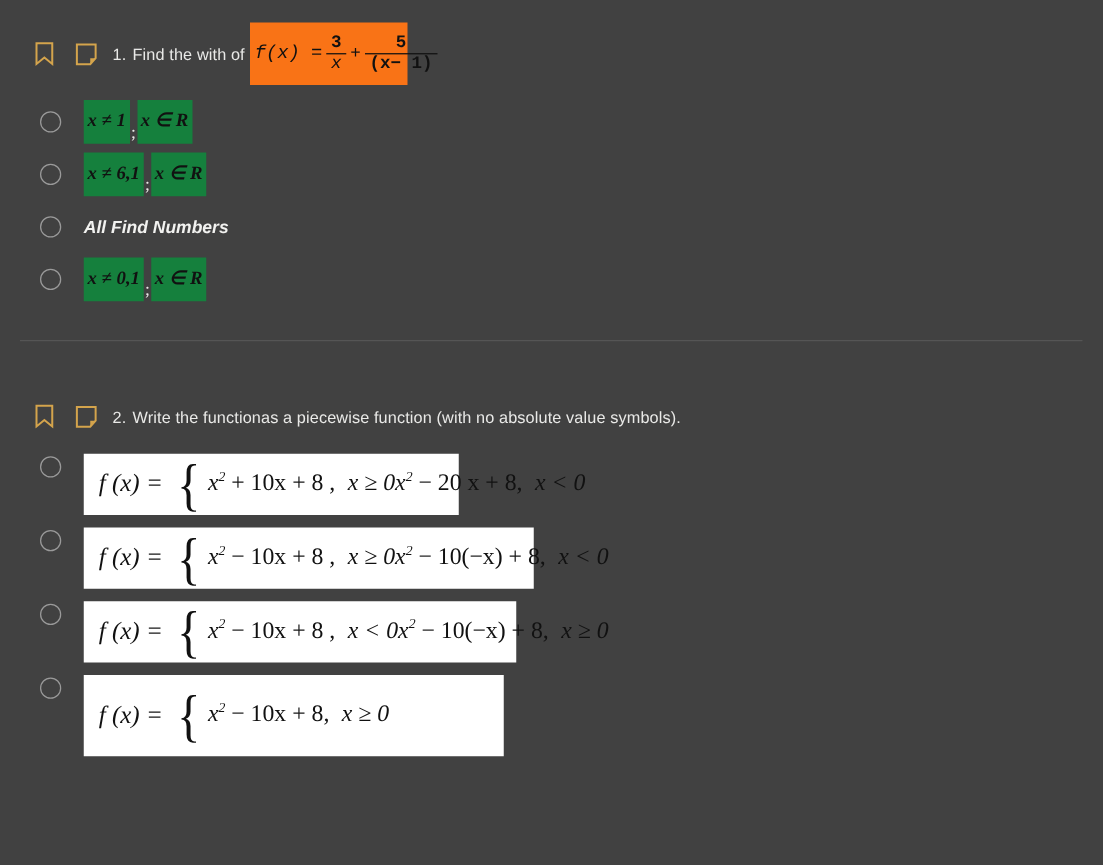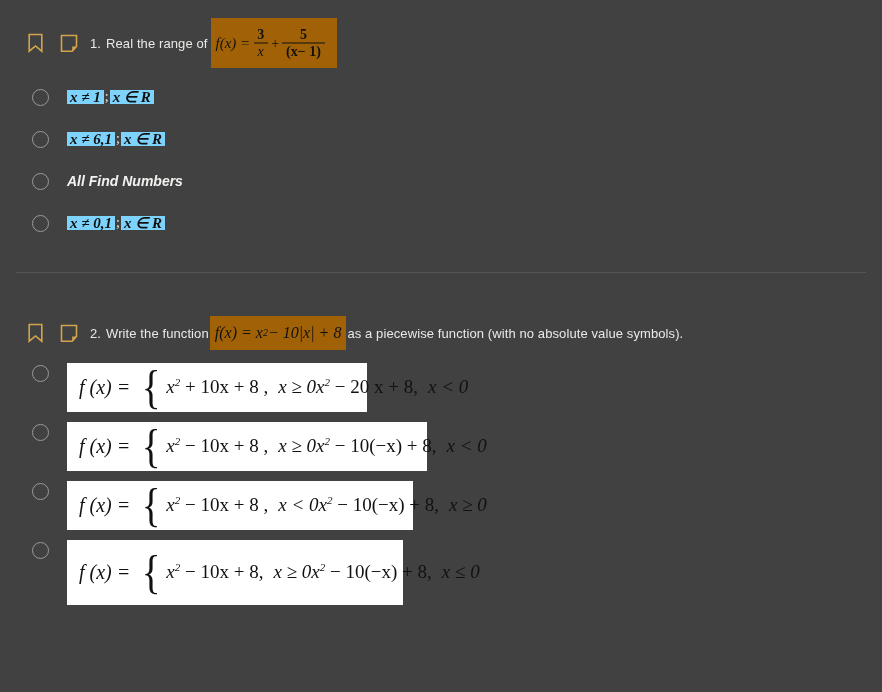--- a/index.html
+++ b/index.html
@@ -37,25 +37,25 @@
     color: #e9e9e7;
     font-size: 13px;
     line-height: 15px;
     white-space: nowrap;
     letter-spacing: 0.1px;
   }
   .q-num { margin-left: 10px; }
 
   
   .math-img {
-    background: #a16207;
+    background: #f97316;
     color: #111111;
     display: inline-block;
     vertical-align: middle;
-    font-family: Liberation Serif, serif;
+    font-family: Liberation Mono, monospace;
     white-space: nowrap;
     line-height: 1;
   }
 
   
   .q1-eq {
     width: 126px; height: 50px;
     margin-left: 4px;
     position: relative;
   }
@@ -103,27 +103,27 @@
     border-radius: 50%;
     border: 1.6px solid #9a9a9a;
     background: transparent;
     flex: 0 0 auto;
     margin-right: 18px;
   }
   .option-content { display: flex; align-items: center; }
 
   
   .chip {
-    background: #7dd3fc; color: #111;
+    background: #15803d; color: #111;
     font-family: "Liberation Serif", serif;
     font-size: 15px;
     font-weight: bold;
     font-style: italic;
     padding: 1px 3px;
-    height: 14px;
+    height: 35px;
     display: inline-flex;
     align-items: center;
     line-height: 1;
   }
   .chip.plain { font-weight: bold; }
   .semi {
     color: #e9e9e7;
     font-family: "Liberation Serif", serif;
     font-size: 14px;
     padding: 0 1px;
@@ -199,21 +199,21 @@
       </span>
       <span class="icon-gap"></span>
       <span class="icon-btn">
         <svg width="18" height="19" viewBox="0 0 18 19">
           <path d="M1.5 1.5 H16.5 V12.5 L12.2 17.3 H1.5 Z" fill="none" stroke="#d4a44c" stroke-width="1.6" stroke-linejoin="miter"></path>
           <path d="M16.5 12.5 L12.2 12.5 L12.2 17.3 Z" fill="#d4a44c"></path>
         </svg>
       </span>
 
       <span class="q-text q-num">1.</span>
-      <span class="q-text" style="margin-left:5px">Real the range of</span>
+      <span class="q-text" style="margin-left:5px">Find the with of</span>
 
       <span class="math-img q1-eq">
         <span class="eq-inner">
           <span class="fx-lead">f(x) =</span>
           <span class="frac">
             <span class="num">3</span>
             <span class="den">x</span>
           </span>
           <span style="font-size:14px;">+</span>
           <span class="frac">
@@ -277,25 +277,20 @@
       <span class="icon-btn">
         <svg width="18" height="19" viewBox="0 0 18 19">
           <path d="M1.5 1.5 H16.5 V12.5 L12.2 17.3 H1.5 Z" fill="none" stroke="#d4a44c" stroke-width="1.6" stroke-linejoin="miter"></path>
           <path d="M16.5 12.5 L12.2 12.5 L12.2 17.3 Z" fill="#d4a44c"></path>
         </svg>
       </span>
 
       <span class="q-text q-num">2.</span>
       <span class="q-text" style="margin-left:5px">Write the function</span>
 
-      <span class="math-img q2-eq">
-        <span>f(x) = x</span>
-          <sup>2</sup>
-          <span> − 10|x| + 8</span>
-      </span>
 
       <span class="q-text">as a piecewise function (with no absolute value symbols).</span>
     </div>
 
     <div class="options">
 
       <div class="option-row" style="align-items:flex-start; padding-top:4px;">
         <span class="radio" style="margin-top:2px;"></span>
         <span class="pw-box" style="width:300px;">
           <span class="pw-lead">f (x) =</span>
@@ -337,21 +332,20 @@
 
       <div style="height:10px"></div>
 
       <div class="option-row" style="align-items:flex-start;">
         <span class="radio" style="margin-top:2px;"></span>
         <span class="pw-box" style="width:336px; padding-top:16px; padding-bottom:16px;">
           <span class="pw-lead">f (x) =</span>
           <span class="brace">{</span>
           <span class="pw-lines">
             <span class="pw-line"><span class="it">x</span><sup>2</sup><span> − 10x + 8,</span><span class="cond">x ≥ 0</span></span>
-            <span class="pw-line"><span class="it">x</span><sup>2</sup><span> − 10(−x) + 8,</span><span class="cond">x ≤ 0</span></span>
           </span>
         </span>
       </div>
 
     </div>
   </div>
 
 </div>
 
 </body></html>

